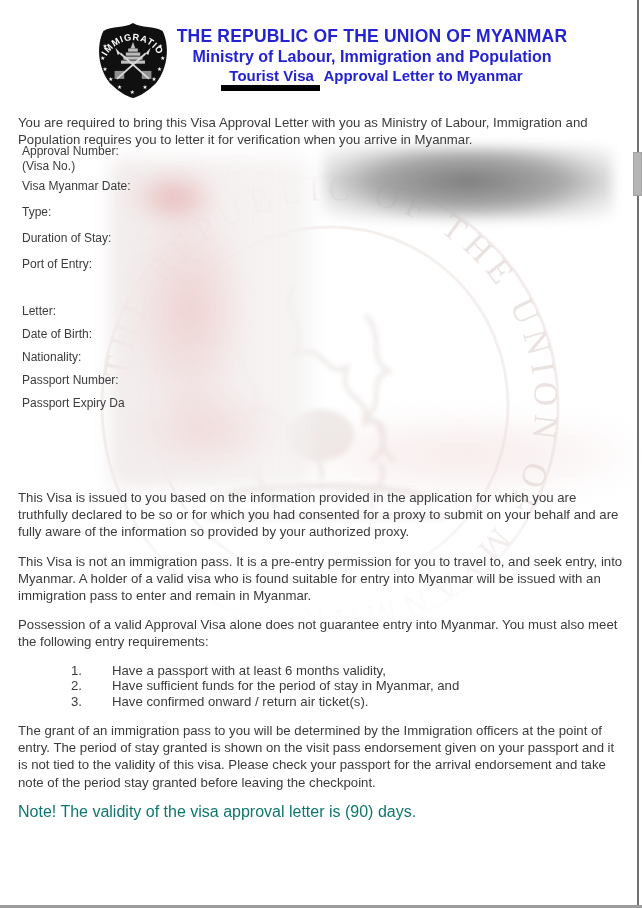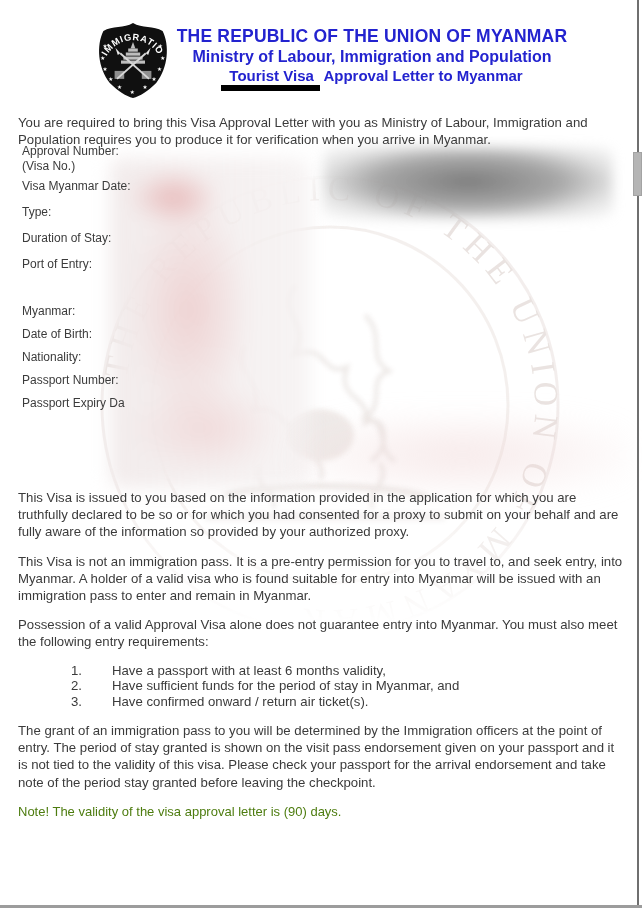--- a/index.html
+++ b/index.html
@@ -51,21 +51,21 @@
       rgba(198,198,198,.5) 72%, rgba(232,232,232,0) 100%);
     filter:blur(6px);}
 
   
   .lower{position:absolute;left:18px;top:489px;width:606px;font-size:13.2px;line-height:17.2px;}
   .lower p{margin:0 0 12px 0;}
   .vlist{margin:2px 0 12px 0;}
   .vitem{display:flex;line-height:15.8px;}
   .vnum{width:22px;margin-left:42px;text-align:right;flex:none;}
   .vtext{margin-left:30px;}
-  .note{color:#4d7c0f;margin-top:2px;font-size:13px;}
+  .note{color:#0f766e;margin-top:2px;font-size:16px;}
 </style>
 </head>
 <body>
 
 <div class="page">
 
   <svg class="watermark" viewBox="0 0 580 470">
     <defs>
       <filter id="wmblur" x="-20%" y="-20%" width="140%" height="140%">
         <feGaussianBlur stdDeviation="2.6"></feGaussianBlur>
@@ -133,33 +133,33 @@
         <text x="81" y="34">★</text>
     </g>
   </svg>
 
   <div class="header-text">
     <div class="ht1">THE REPUBLIC OF THE UNION OF MYANMAR</div>
     <div class="ht2">Ministry of Labour, Immigration and Population</div>
     <div class="ht3"><span class="uline">Tourist Visa</span><span> Approval Letter to Myanmar</span></div>
   </div>
 
-  <div class="intro">You are required to bring this Visa Approval Letter with you as Ministry of Labour, Immigration and Population requires you to produce it for verification when you arrive in Myanmar.</div>
+  <div class="intro">You are required to bring this Visa Approval Letter with you as Ministry of Labour, Immigration and Population requires you to letter it for verification when you arrive in Myanmar.</div>
 
   <div class="fields">
     <div class="frow first">
       <span>Approval Number:</span>
       <span class="sub">(Visa No.)</span>
     </div>
     <div class="frow"><span>Visa Myanmar Date:</span></div>
     <div class="frow"><span>Type:</span></div>
     <div class="frow"><span>Duration of Stay:</span></div>
     <div class="frow"><span>Port of Entry:</span></div>
     <div class="fgap"></div>
-    <div class="frow2"><span>Myanmar:</span></div>
+    <div class="frow2"><span>Letter:</span></div>
     <div class="frow2"><span>Date of Birth:</span></div>
     <div class="frow2"><span>Nationality:</span></div>
     <div class="frow2"><span>Passport Number:</span></div>
     <div class="frow2"><span>Passport Expiry Da</span></div>
   </div>
 
   <div class="lower">
     <p>This Visa is issued to you based on the information provided in the application for which you are truthfully declared to be so or for which you had consented for a proxy to submit on your behalf and are fully aware of the information so provided by your authorized proxy.</p>
     <p>This Visa is not an immigration pass. It is a pre-entry permission for you to travel to, and seek entry, into Myanmar. A holder of a valid visa who is found suitable for entry into Myanmar will be issued with an immigration pass to enter and remain in Myanmar.</p>
     <p>Possession of a valid Approval Visa alone does not guarantee entry into Myanmar. You must also meet the following entry requirements:</p>

